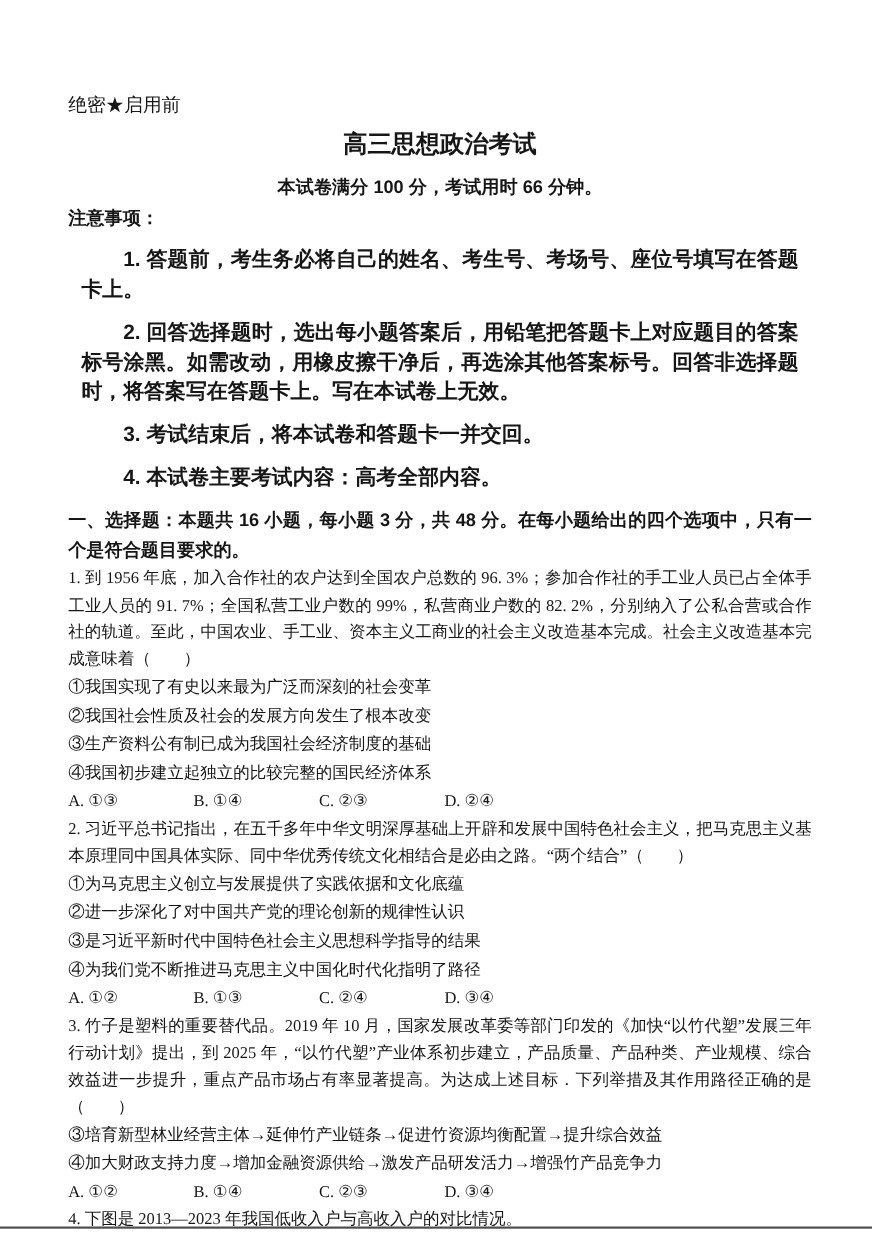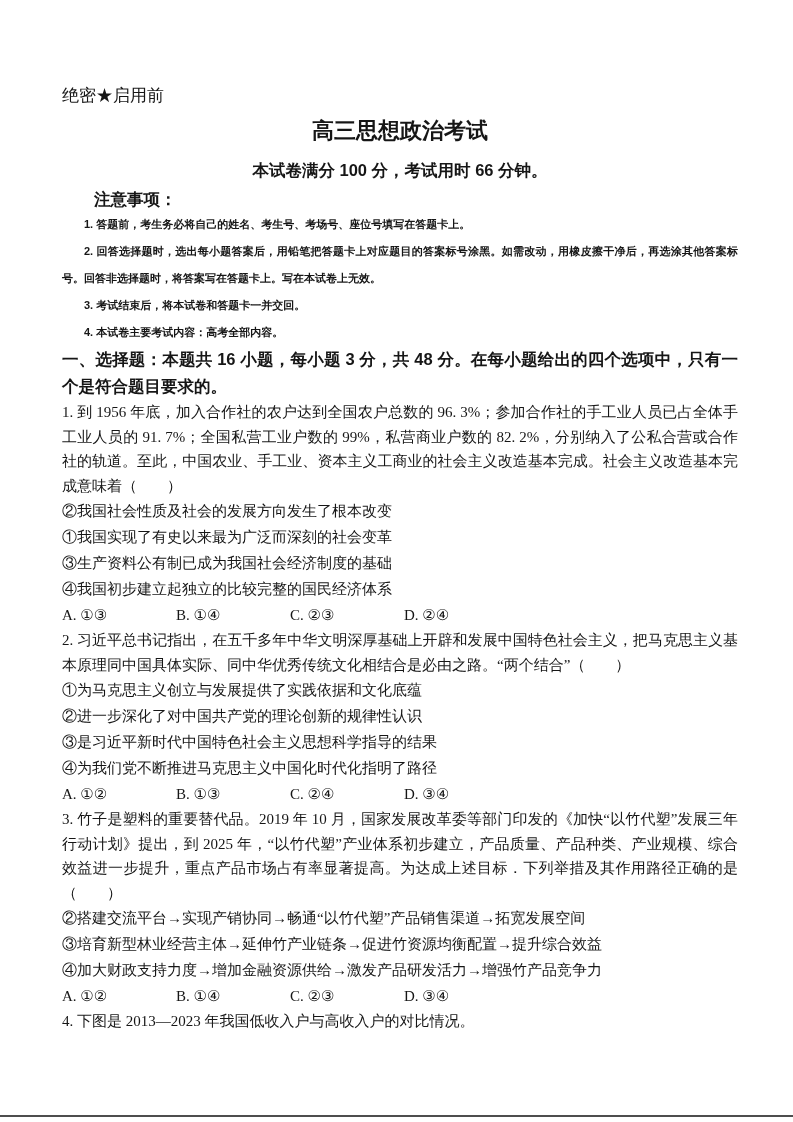--- a/index.html
+++ b/index.html
@@ -42,30 +42,29 @@
     text-align: center;
     margin-top: 15px;
     line-height: 22px;
   }
   .notice-heading {
     font-family: "Liberation Sans", sans-serif;
     font-size: 16.5px;
     font-weight: bold;
     margin-top: 6px;
     line-height: 24px;
-    margin-left: 32px;
   }
   .notice {
     font-family: "Liberation Sans", sans-serif;
-    font-size: 11px;
+    font-size: 19px;
     font-weight: bold;
     line-height: 27px;
     text-indent: 2em;
     text-align: justify;
-    margin: 0;
+    margin: 12px;
   }
   .section-heading {
     font-family: "Liberation Sans", sans-serif;
     font-size: 16.5px;
     font-weight: bold;
     line-height: 27px;
     text-align: justify;
     margin: 0;
   }
   .stem {
@@ -108,22 +107,22 @@
   <div class="notice-heading">注意事项：</div>
   <p class="notice">1. 答题前，考生务必将自己的姓名、考生号、考场号、座位号填写在答题卡上。</p>
   <p class="notice">2. 回答选择题时，选出每小题答案后，用铅笔把答题卡上对应题目的答案标号涂黑。如需改动，用橡皮擦干净后，再选涂其他答案标号。回答非选择题时，将答案写在答题卡上。写在本试卷上无效。</p>
   <p class="notice">3. 考试结束后，将本试卷和答题卡一并交回。</p>
   <p class="notice">4. 本试卷主要考试内容：高考全部内容。</p>
 
   <p class="section-heading">一、选择题：本题共 16 小题，每小题 3 分，共 48 分。在每小题给出的四个选项中，只有一个是符合题目要求的。</p>
 
   <div>
     <p class="stem">1. 到 1956 年底，加入合作社的农户达到全国农户总数的 96. 3%；参加合作社的手工业人员已占全体手工业人员的 91. 7%；全国私营工业户数的 99%，私营商业户数的 82. 2%，分别纳入了公私合营或合作社的轨道。至此，中国农业、手工业、资本主义工商业的社会主义改造基本完成。社会主义改造基本完成意味着（　　）</p>
+    <p class="statement">①我国实现了有史以来最为广泛而深刻的社会变革</p>
     <p class="statement">②我国社会性质及社会的发展方向发生了根本改变</p>
-    <p class="statement">①我国实现了有史以来最为广泛而深刻的社会变革</p>
     <p class="statement">③生产资料公有制已成为我国社会经济制度的基础</p>
     <p class="statement">④我国初步建立起独立的比较完整的国民经济体系</p>
     <div class="choices">
       <span>A. ①③</span>
       <span>B. ①④</span>
       <span>C. ②③</span>
       <span>D. ②④</span>
     </div>
   </div>
 
@@ -136,21 +135,20 @@
     <div class="choices">
       <span>A. ①②</span>
       <span>B. ①③</span>
       <span>C. ②④</span>
       <span>D. ③④</span>
     </div>
   </div>
 
   <div>
     <p class="stem">3. 竹子是塑料的重要替代品。2019 年 10 月，国家发展改革委等部门印发的《加快“以竹代塑”发展三年行动计划》提出，到 2025 年，“以竹代塑”产业体系初步建立，产品质量、产品种类、产业规模、综合效益进一步提升，重点产品市场占有率显著提高。为达成上述目标．下列举措及其作用路径正确的是（　　）</p>
-    <p class="statement">②搭建交流平台→实现产销协同→畅通“以竹代塑”产品销售渠道→拓宽发展空间</p>
     <p class="statement">③培育新型林业经营主体→延伸竹产业链条→促进竹资源均衡配置→提升综合效益</p>
     <p class="statement">④加大财政支持力度→增加金融资源供给→激发产品研发活力→增强竹产品竞争力</p>
     <div class="choices">
       <span>A. ①②</span>
       <span>B. ①④</span>
       <span>C. ②③</span>
       <span>D. ③④</span>
     </div>
   </div>
 

